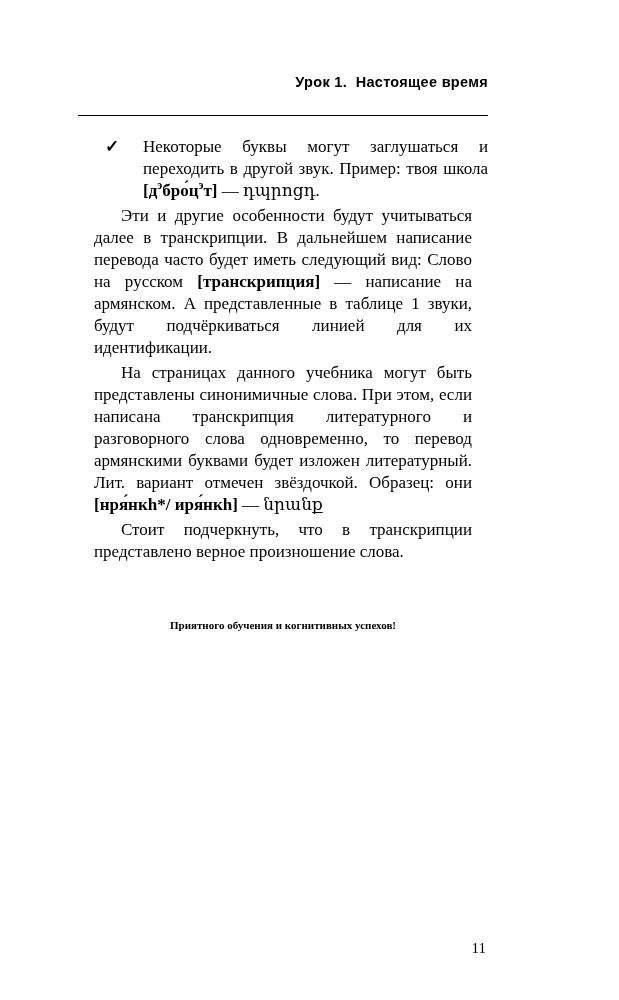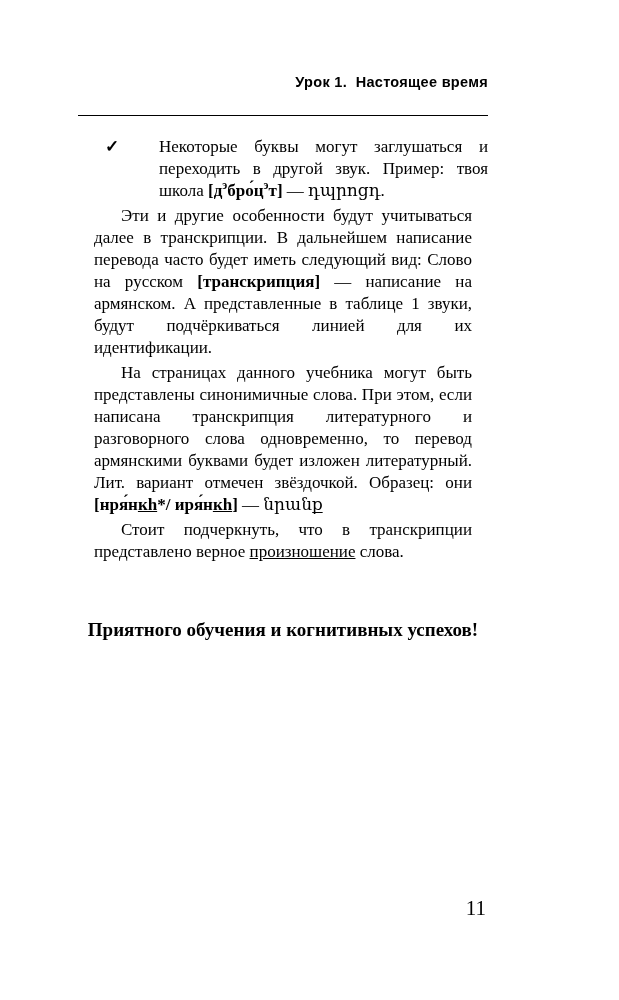--- a/index.html
+++ b/index.html
@@ -43,44 +43,43 @@
   }
   .bullet-marker {
     flex: none;
     margin-left: 27px;
     width: 38px;
     font-weight: bold;
   }
   .bullet-text {
     flex: 1;
     text-align: justify;
-    margin-left: 16px;
   }
   p.para {
     margin: 3px 16px;
     text-indent: 27px;
   }
   b { font-weight: bold; }
-  .ul { text-decoration: underline; }
+  .ul { }
   sup {
     font-size: 68%;
     line-height: 0;
     vertical-align: super;
   }
   .closing {
     margin-top: 56px;
     text-align: center;
     font-weight: bold;
-    font-size: 19px;
+    font-size: 11px;
   }
   .page-number {
     position: absolute;
-    top: 896px;
+    top: 940px;
     right: 80px;
-    font-size: 21px;
+    font-size: 15px;
   }
 </style>
 </head>
 <body>
 
 <div class="page">
 
   <div class="header">
     <span>Урок 1.  Настоящее время</span>
   </div>

